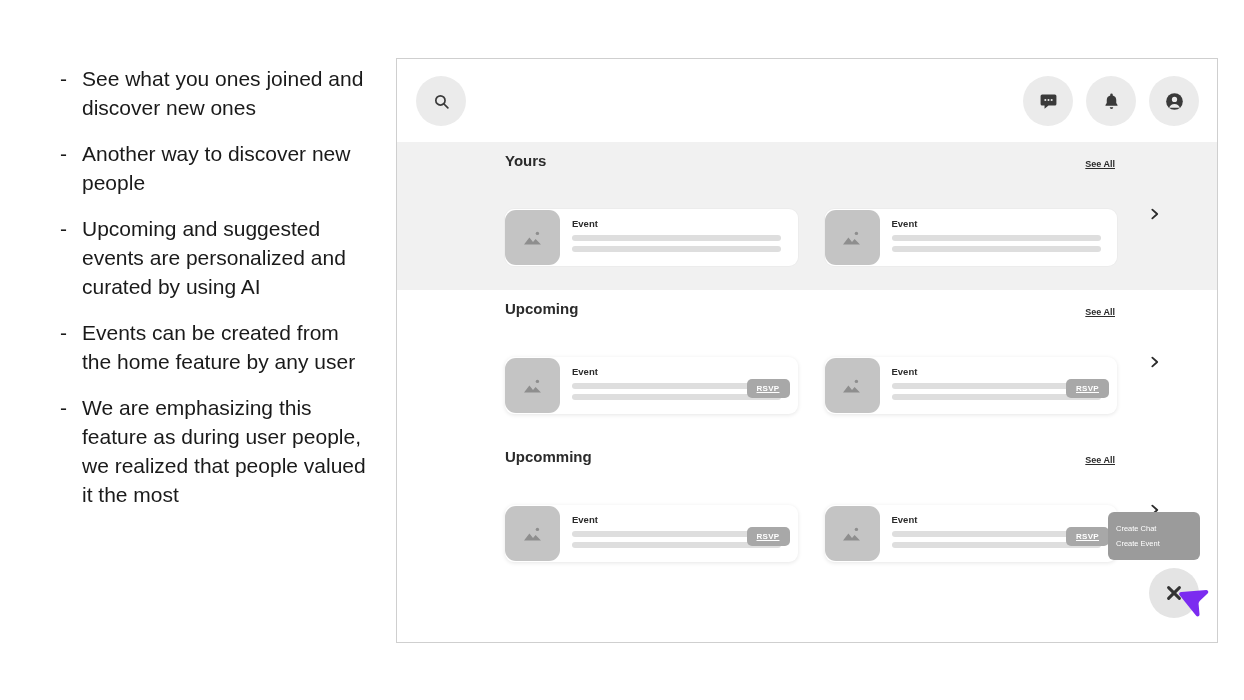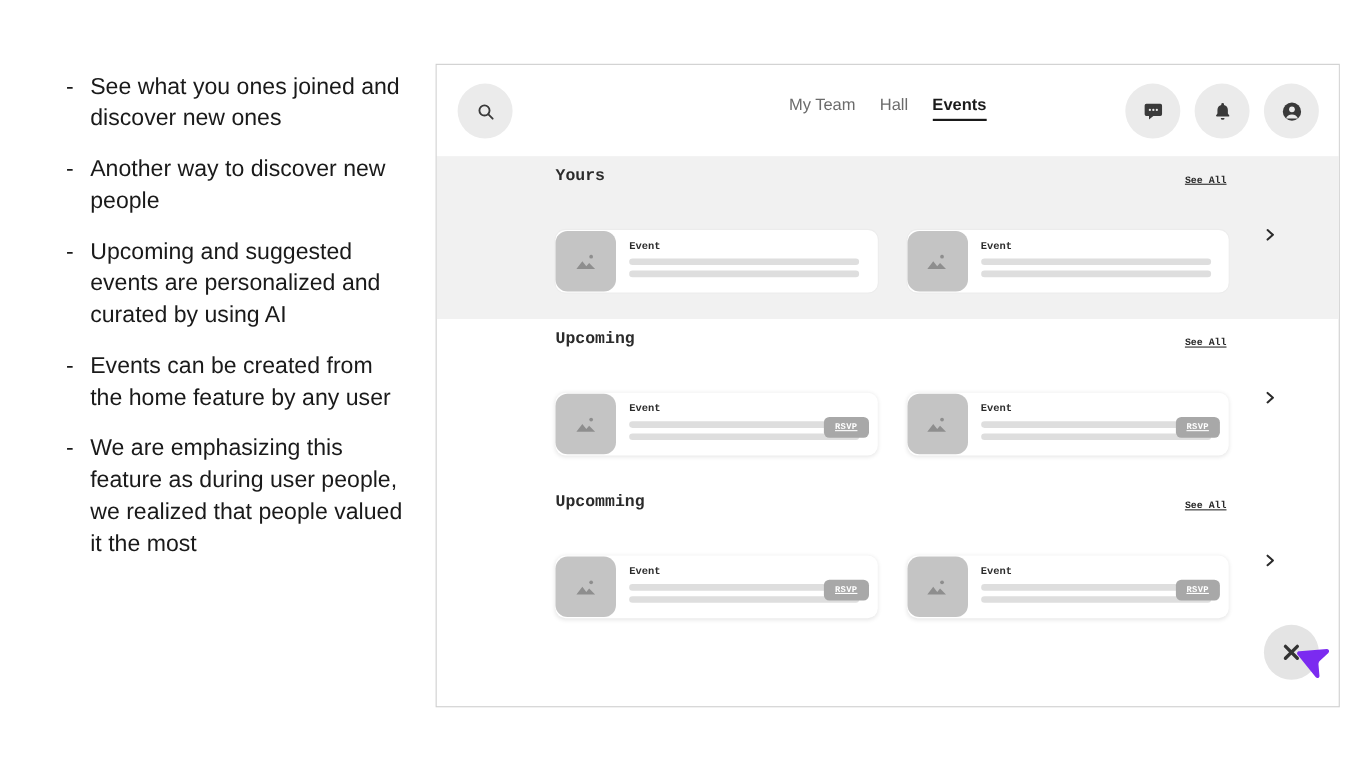--- a/index.html
+++ b/index.html
@@ -59,21 +59,21 @@
     height: 2px; background: #1a1a1a;
   }
   .header-icons {
     position: absolute; right: 18px; top: 17px;
     display: flex; gap: 13px;
   }
 
   
   .section { position: relative; padding: 0 0 0 0; }
   .section.shaded { background: #f1f1f1; }
-  .section-inner { padding: 10px 100px 24px 108px; position: relative; font-family: Liberation Mono, monospace; }
+  .section-inner { padding: 10px 100px 24px 108px; position: relative; }
   .section-head {
     display: flex; align-items: flex-end; justify-content: space-between;
     margin-bottom: 14px; padding-right: 2px;
   }
   .section-title { font-size: 15px; font-weight: bold; color: #2b2b2b; }
   .see-all {
     font-size: 9px; color: #2b2b2b; text-decoration: underline; font-weight: bold;
   }
   .cards { display: flex; gap: 27px; }
   .card {
@@ -159,25 +159,20 @@
 
       <div class="search-wrap">
         <div class="circ-btn">
           <svg width="17" height="17" viewBox="0 0 24 24" fill="none" stroke="#3a3a3a" stroke-width="2.4" stroke-linecap="round">
             <circle cx="10.5" cy="10.5" r="6.5"></circle>
               <line x1="15.5" y1="15.5" x2="21" y2="21"></line>
           </svg>
         </div>
       </div>
 
-      <nav class="nav">
-        <div class="nav-item">My Team</div>
-        <div class="nav-item">Hall</div>
-        <div class="nav-item active">Events</div>
-      </nav>
 
       <div class="header-icons">
         <div class="circ-btn">
           <svg width="19" height="19" viewBox="0 0 24 24" fill="#3a3a3a">
             <path d="M4 3h16a2 2 0 0 1 2 2v10a2 2 0 0 1-2 2h-8l-5 4v-4H4a2 2 0 0 1-2-2V5a2 2 0 0 1 2-2z"></path>
             <circle cx="8" cy="10" r="1.3" fill="#ebebeb"></circle>
             <circle cx="12" cy="10" r="1.3" fill="#ebebeb"></circle>
             <circle cx="16" cy="10" r="1.3" fill="#ebebeb"></circle>
           </svg>
         </div>
@@ -320,20 +315,24 @@
           </div>
         </div>
         <div class="chev">
           <svg width="13" height="18" viewBox="0 0 24 24" fill="none" stroke="#2b2b2b" stroke-width="3.4" stroke-linecap="round" stroke-linejoin="round">
             <polyline points="8,4 17,12 8,20"></polyline>
           </svg>
         </div>
       </div>
     </div>
 
+    <div class="fab-menu">
+      <div class="fab-menu-item">Create Chat</div>
+      <div class="fab-menu-item">Create Event</div>
+    </div>
 
     <div class="fab">
       <svg width="20" height="20" viewBox="0 0 24 24" fill="none" stroke="#333" stroke-width="3.6" stroke-linecap="round">
         <line x1="5.5" y1="5.5" x2="18.5" y2="18.5"></line>
         <line x1="18.5" y1="5.5" x2="5.5" y2="18.5"></line>
       </svg>
     </div>
 
     <div class="cursor">
       <svg width="34" height="32" viewBox="0 0 34 32">

